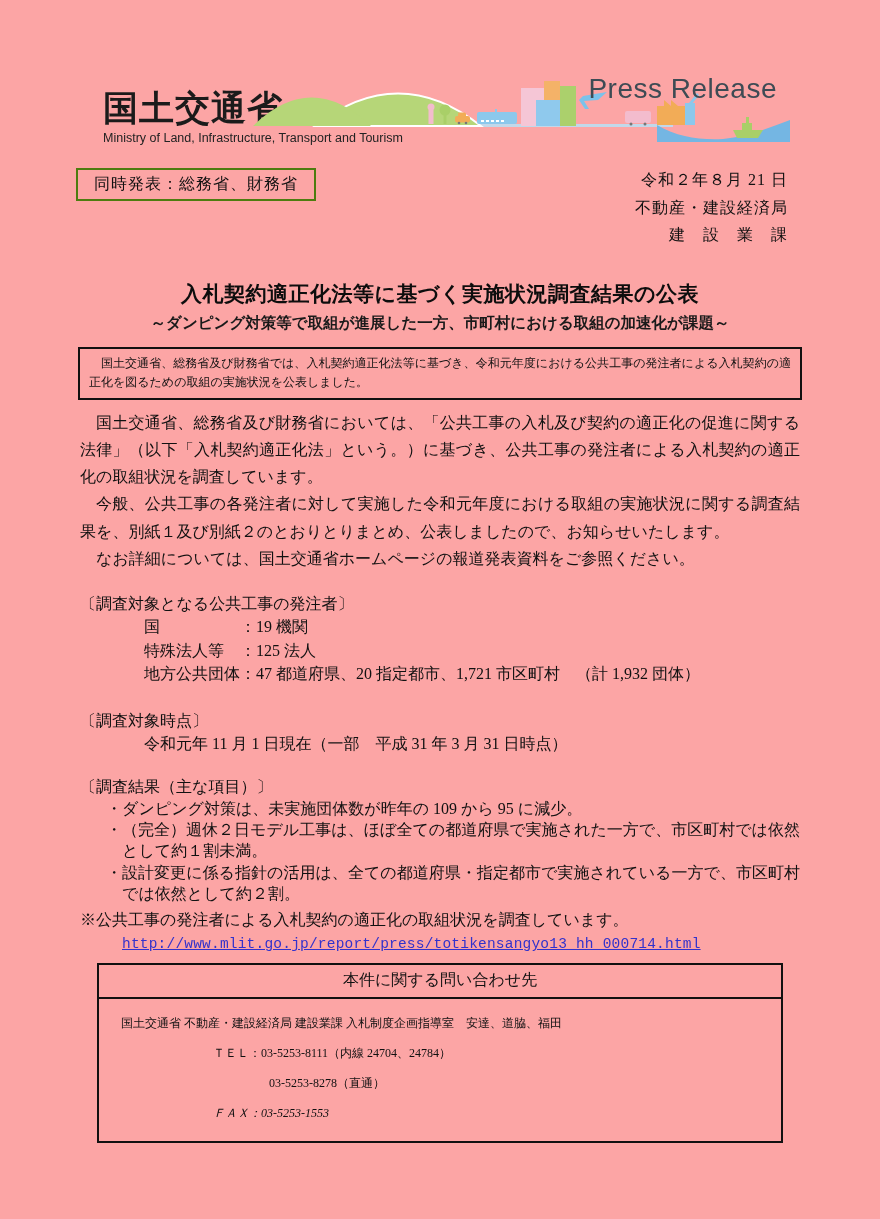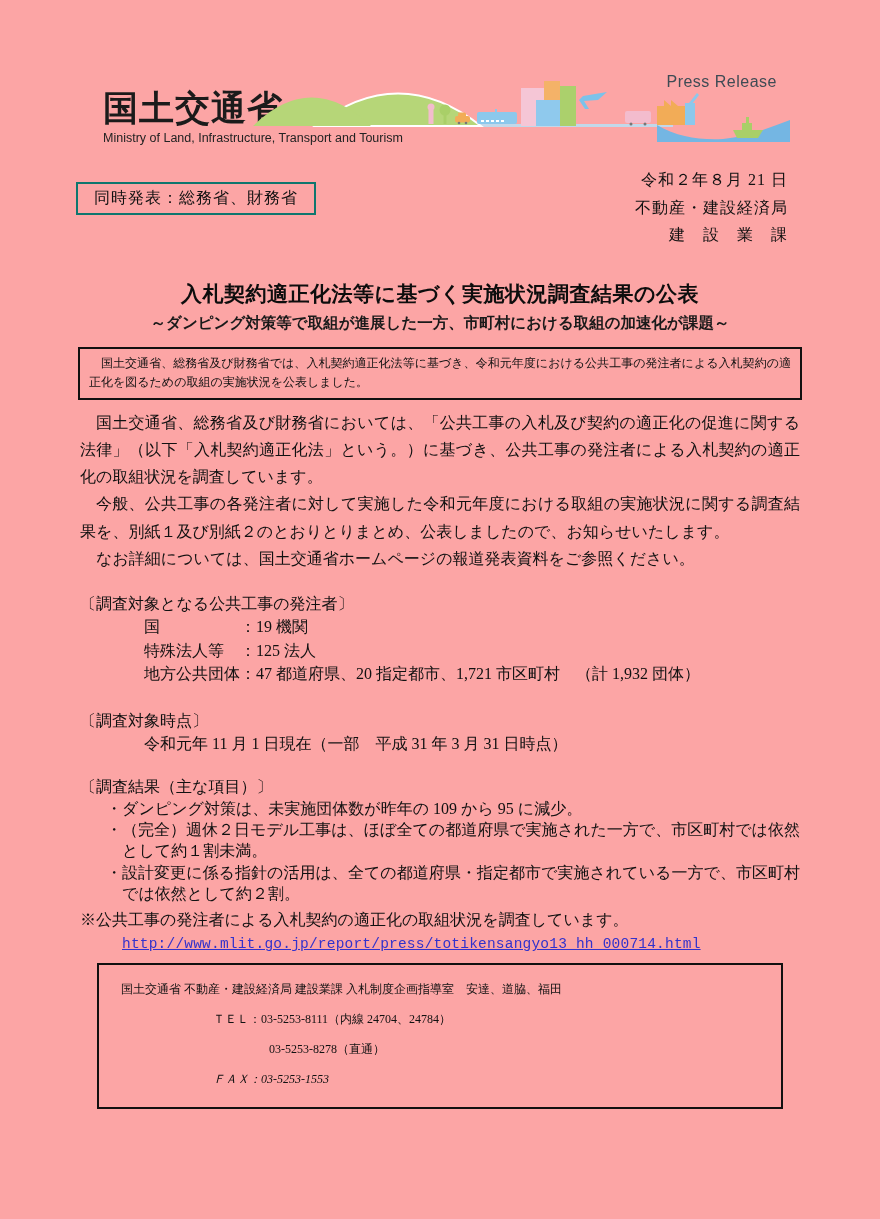--- a/index.html
+++ b/index.html
@@ -16,25 +16,25 @@
     font-size:35px; font-weight:700; letter-spacing:1px; color:#1b1b1b; line-height:1.15;
   }
   .logo-en {
     font-family:"Liberation Sans","DejaVu Sans",sans-serif;
     font-size:12.5px; color:#222; margin-top:3px; white-space:nowrap;
   }
   .skyline { position:absolute; left:253px; top:79px; width:537px; height:63px; }
   .press-release {
     position:absolute; top:73px; right:103px;
     font-family:"Liberation Sans","DejaVu Sans",sans-serif;
-    font-size:16px; color:#3e4b54; letter-spacing:0.5px;
+    font-size:28px; color:#3e4b54; letter-spacing:0.5px;
   }
   .simul-box {
-    position:absolute; left:76px; top:182px;
-    border:2px solid #0f766e; padding:4px 16px; font-size:16px; letter-spacing:1px;
+    position:absolute; left:76px; top:168px;
+    border:2px solid #4d7c0f; padding:4px 16px; font-size:16px; letter-spacing:1px;
   }
   .date-block {
     position:absolute; right:92px; top:166px;
     font-size:16px; line-height:1.72; text-align:right; letter-spacing:1px;
   }
   
   .title {
     margin:22px 0 0; text-align:center;
     font-family:"Liberation Sans","DejaVu Sans",sans-serif;
     font-size:21px; font-weight:700; letter-spacing:0.5px; color:#0d0d0d;
@@ -185,20 +185,21 @@
       </div>
     </div>
 
     <div class="note">※公共工事の発注者による入札契約の適正化の取組状況を調査しています。</div>
     <div class="url-line">
       <a class="url" href="#">http://www.mlit.go.jp/report/press/totikensangyo13_hh_000714.html</a>
     </div>
   </div>
 
   <div class="contact-box">
+    <div class="contact-title">本件に関する問い合わせ先</div>
     <div class="contact-body">
       <p>国土交通省 不動産・建設経済局 建設業課 入札制度企画指導室　安達、道脇、福田</p>
       <p class="c-tel"><span>ＴＥＬ：</span><span>03-5253-8111（内線 24704、24784）</span></p>
       <p class="c-tel2">03-5253-8278（直通）</p>
       <p class="c-fax"><span>ＦＡＸ：</span><span>03-5253-1553</span></p>
     </div>
   </div>
 
 </div>
 

